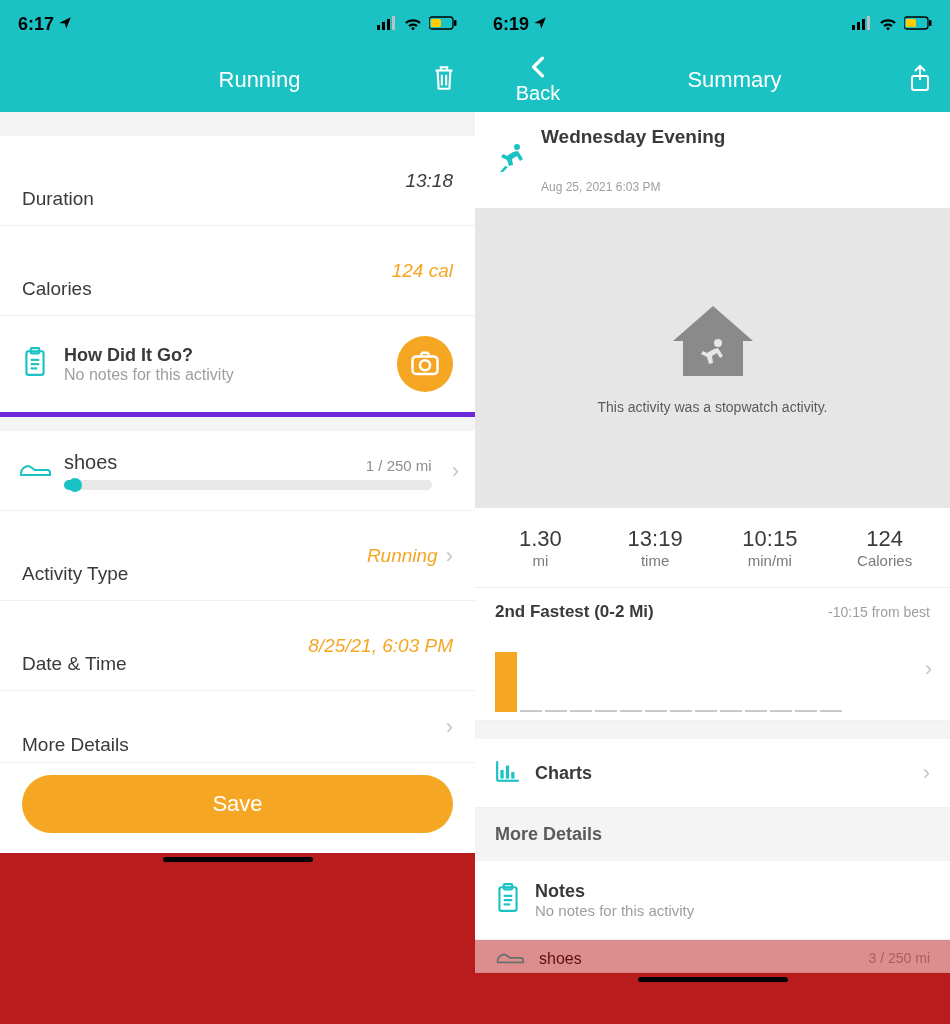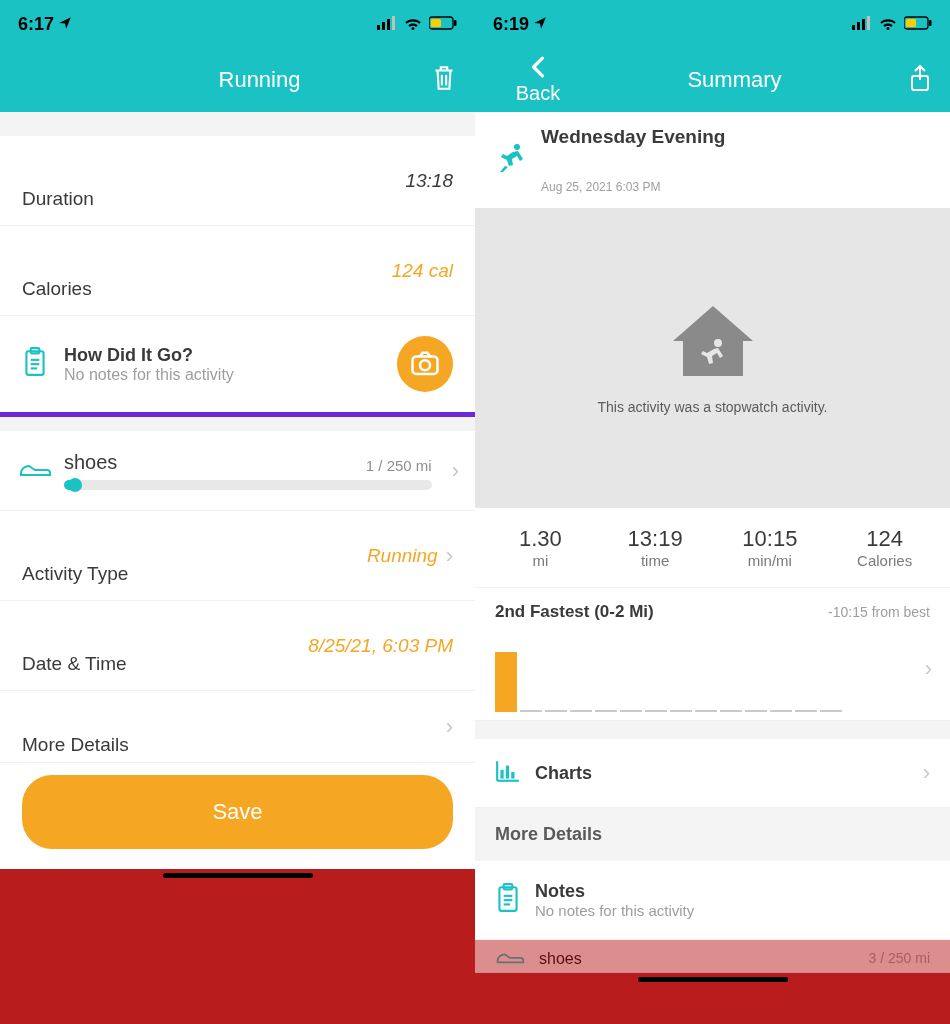--- a/index.html
+++ b/index.html
@@ -57,21 +57,21 @@
   .shoes-info { flex:1; }
   .shoes-top { display:flex; justify-content:space-between; align-items:flex-end; }
   .shoes-name { font-size:20px; color:#3a3a3a; }
   .shoes-miles { font-size:15px; color:#8e8e93; }
   .shoes-bar { height:10px; border-radius:6px; background:#e8e8e8; margin-top:6px; position:relative; }
   .shoes-fill { position:absolute; left:0; top:0; bottom:0; width:3%; background:#1ac2c4; border-radius:6px; }
   .shoes-knob { position:absolute; left:1%; top:-2px; width:14px; height:14px; border-radius:50%; background:#1ac2c4; }
 
   .save-bar { padding: 12px 22px 20px; background:#fff; }
   .save-btn {
-    width:100%; height:74px; border-radius:30px; background:#f5a623; color:#fff;
+    width:100%; height:58px; border-radius:30px; background:#f5a623; color:#fff;
     font-size:22px; border:none; font-weight:500;
   }
   .home-indicator { width:150px; height:5px; background:#000; border-radius:3px; margin:4px auto 8px; }
 
   
   .summary-header-row { display:flex; align-items:center; gap:14px; padding:14px 20px; background:#fff; }
   .sum-title { font-size:19px; font-weight:600; color:#3a3a3a; }
   .sum-sub { font-size:12px; color:#9e9e9e;margin-top:32px; }
   .map-placeholder {
     background:#e6e6e6; height:300px; display:flex; flex-direction:column;

